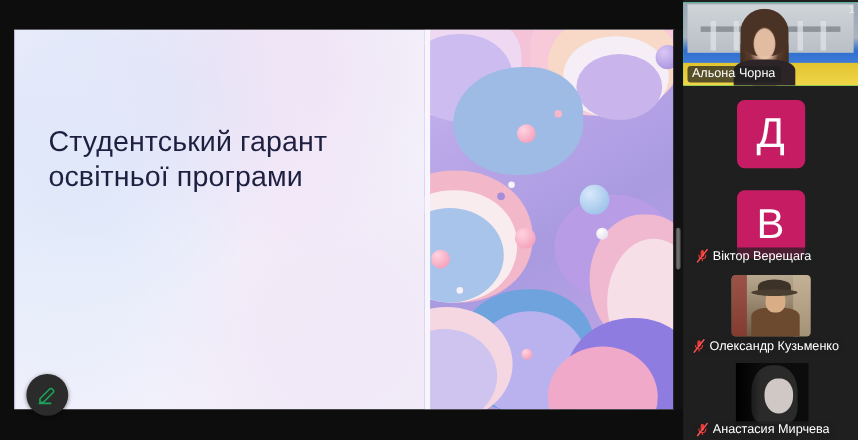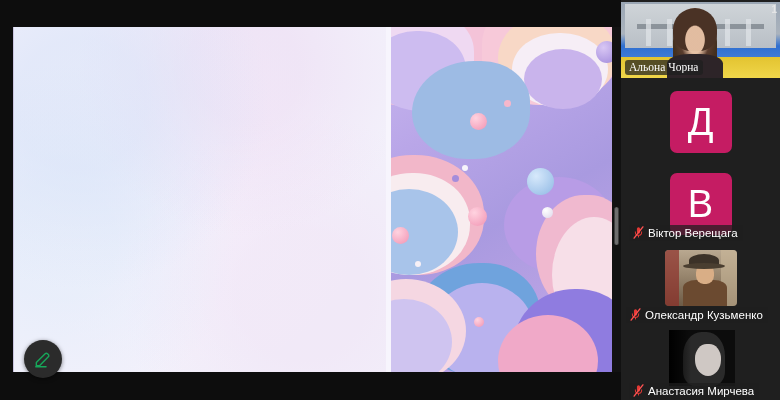--- a/index.html
+++ b/index.html
@@ -134,21 +134,21 @@
     border-radius:50% 50% 40% 40%;
   }
   #cam0-body{
     position:absolute; left:-6px; bottom:0; width:56px; height:24px;
     background:#2d2428; border-radius:40% 40% 0 0;
   }
   #cam0-num{
     position:absolute; right:3px; top:2px; color:#e9e9e9;
     font-size:10px; font-weight:700; opacity:.85;
   }
-  #np-0{ left:4px; bottom:3px;font-family:Liberation Serif, serif; }
+  #np-0{ left:4px; bottom:3px; }
 
   
   #tile-1{ top:84px; height:76px; }
   #np-1{ left:8px; bottom:1px; }
   
   #tile-2{ top:166px; height:76px; }
   #np-2{ left:8px; bottom:1px;text-align:center; }
 
   
   #tile-3{ top:248px; height:76px; }
@@ -198,20 +198,22 @@
   #np-4{ left:8px; bottom:1px; }
 </style>
 </head>
 <body>
 
 <div id="stage">
 
   <div id="slide">
 
     <div id="slide-text">
+      <div id="slide-title">Студентський гарант
+освітньої програми</div>
     </div>
 
     <div id="slide-art">
       <div id="artline"></div>
 
       <div class="blob" style="left:-46px;top:-40px;width:150px;height:120px;background:#f4c3d8;border-radius:56% 44% 48% 52%;"></div>
       <div class="blob" style="left:-30px;top:-18px;width:118px;height:96px;background:#efd9f2;border-radius:52% 48% 44% 56%;"></div>
       <div class="blob" style="left:-16px;top:4px;width:96px;height:80px;background:#cdbcf0;border-radius:50% 50% 46% 54%;"></div>
       <div class="blob" style="left:96px;top:-32px;width:140px;height:110px;background:#f7c9d9;border-radius:48% 52% 56% 44%;"></div>
       <div class="blob" style="left:112px;top:-16px;width:118px;height:92px;background:#f8d8c6;border-radius:52% 48% 50% 50%;"></div>

